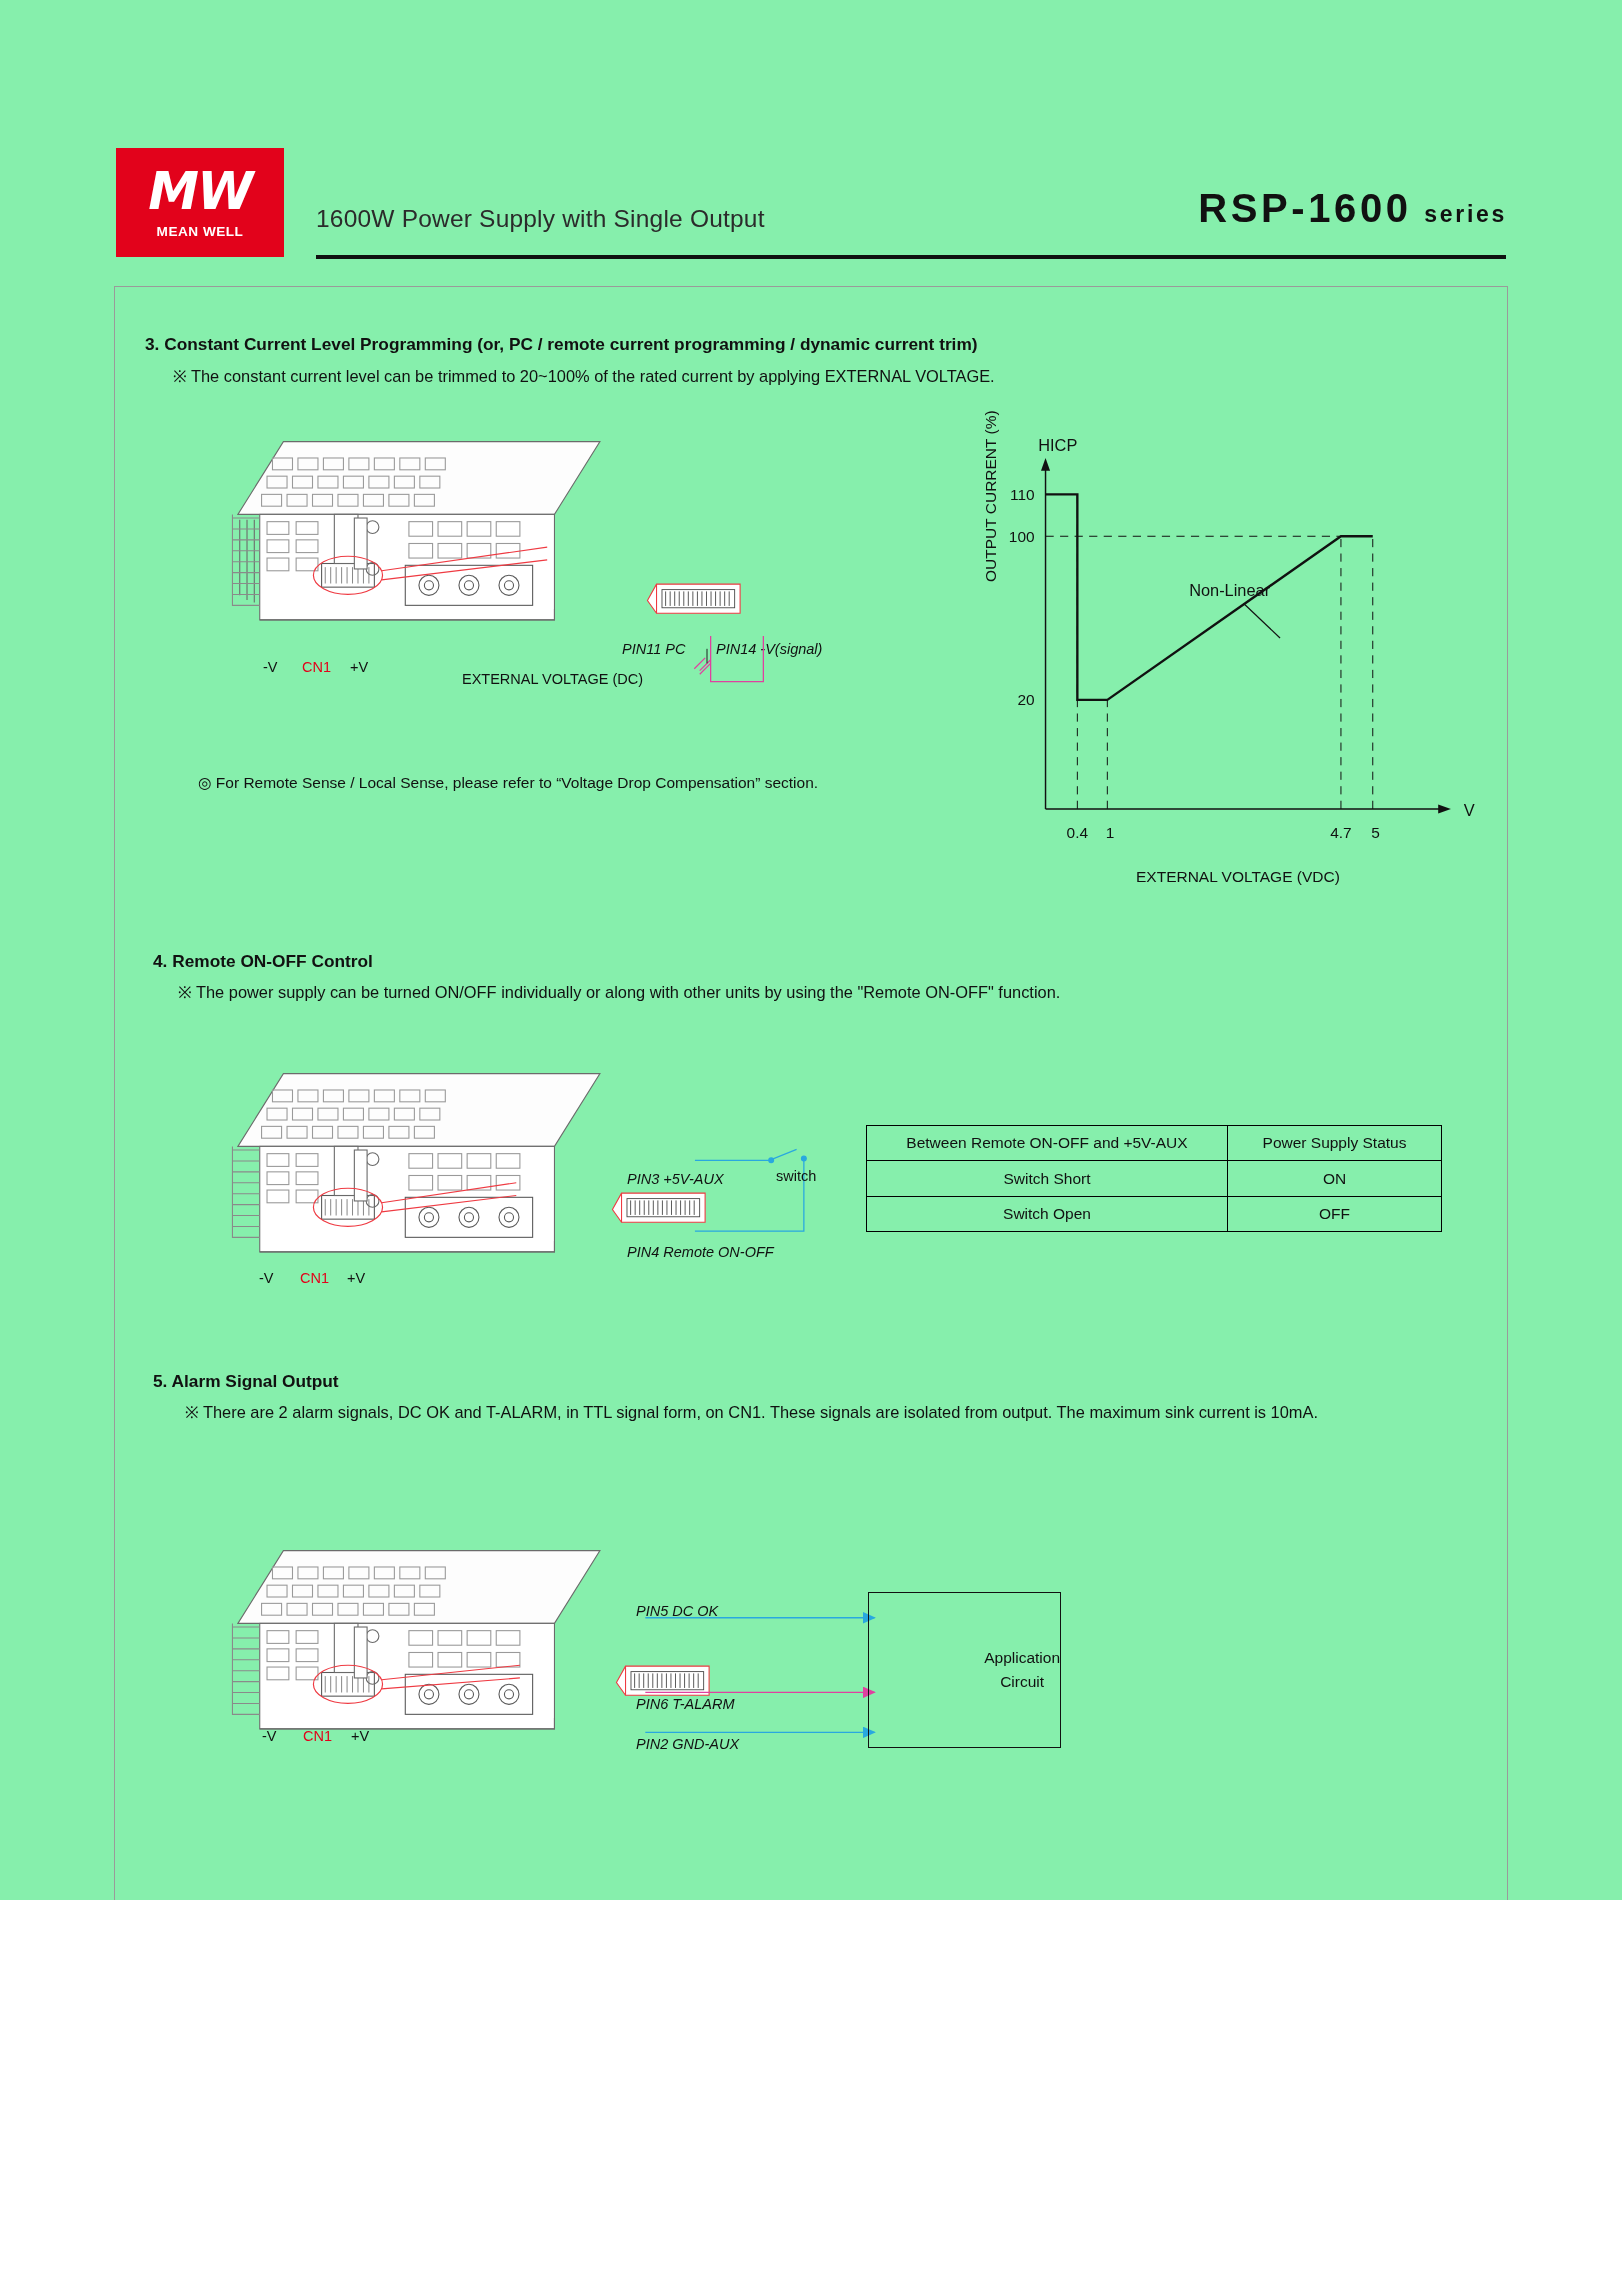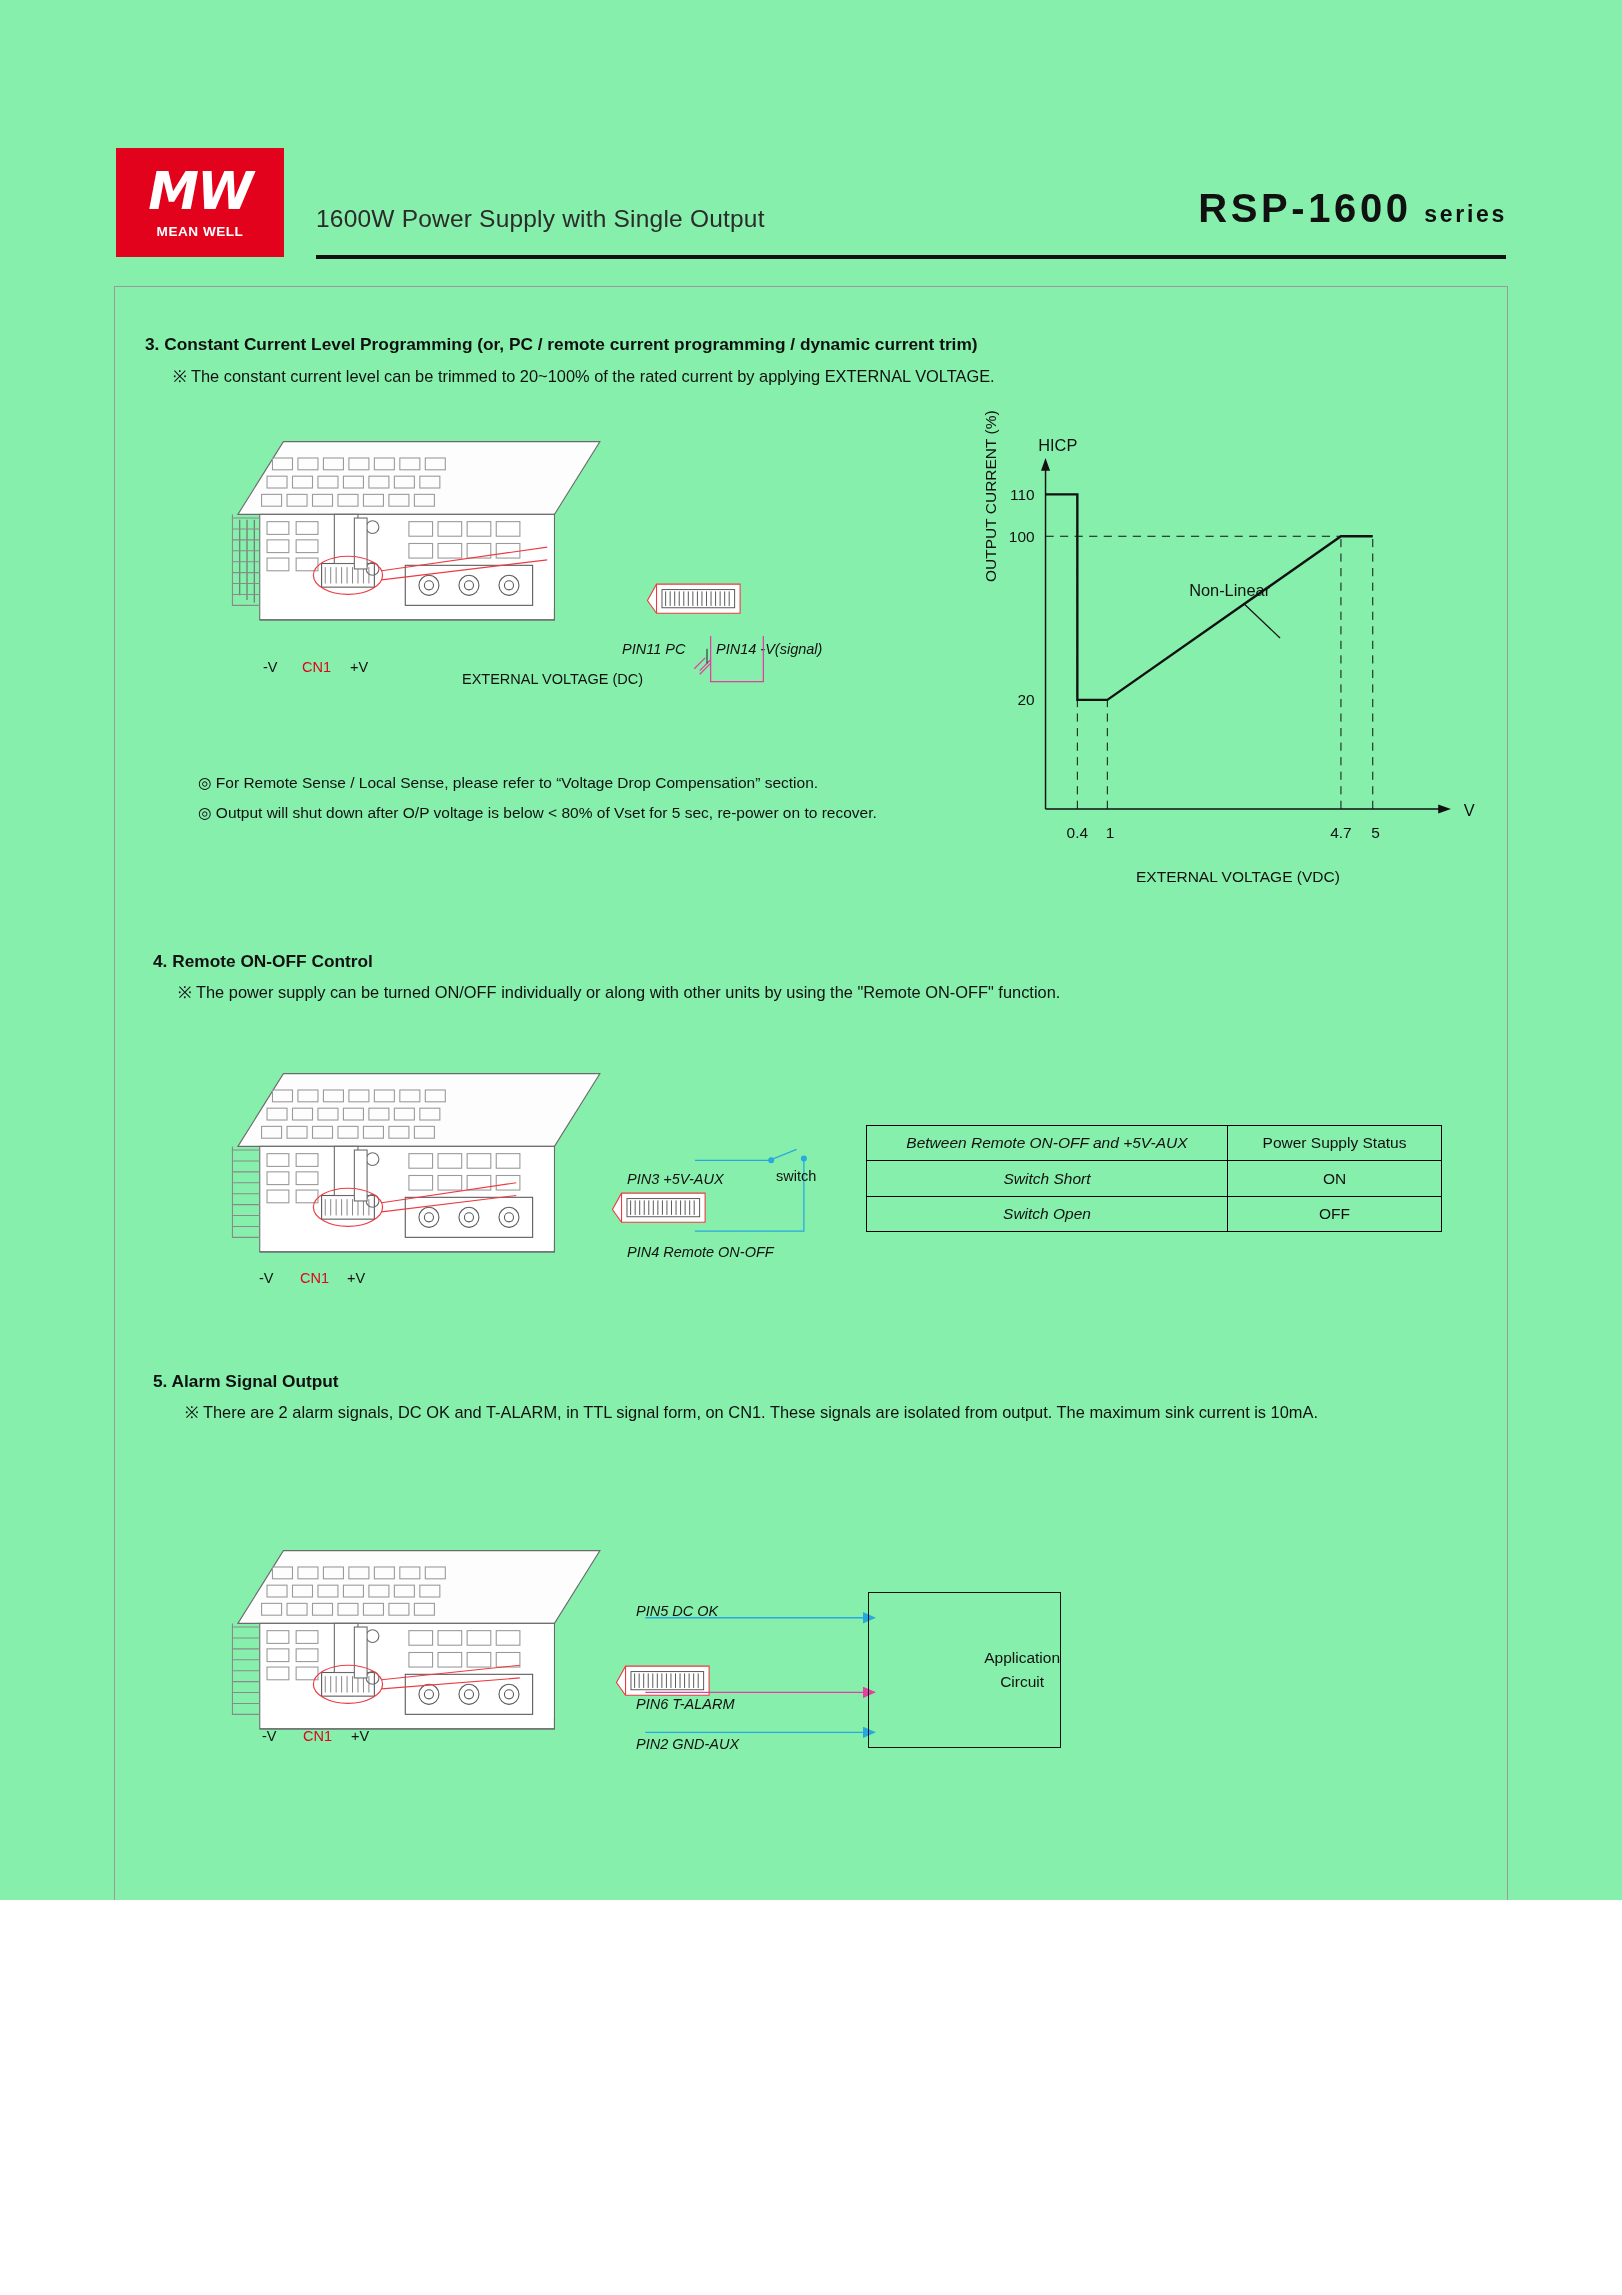--- a/index.html
+++ b/index.html
@@ -150,21 +150,21 @@
     border-collapse: collapse;
     font-size: 15.5px;
     color: #111;
   }
   table.remote td {
     border: 0.9px solid #000;
     text-align: center;
     padding: 8.2px 11px;
     white-space: nowrap;
   }
-  table.remote td.c1 { width: 338px; font-style: italic; }
+  table.remote td.c1 { width: 338px; }
   table.remote td.c2 { width: 191px; }
 
   
   .pin {
     position: absolute;
     font-size: 14.5px;
     font-style: italic;
     color: #111;
     white-space: nowrap;
   }
@@ -339,21 +339,20 @@
       <path d="M78 24 L78 40"></path>
     </g>
   </svg>
 
   <div class="term-v" style="left:263px; top:659px;">-V</div>
   <div class="term-cn1" style="left:302px; top:659px;">CN1</div>
   <div class="term-v" style="left:350px; top:659px;">+V</div>
 
   <div class="bullets" style="left:198px; top:768px;">
     <div>◎ For Remote Sense / Local Sense, please refer to “Voltage Drop Compensation” section.</div>
-    <div>◎ Output will shut down after O/P voltage is below &lt; 80% of Vset for 5 sec, re-power on to recover.</div>
   </div>
 
   <div class="chart-wrap" style="left:991px; top:427px;">
     <svg width="509" height="473" viewBox="0 0 560 520">
 
       <g stroke="#111" stroke-width="1.6" fill="none">
         <path d="M60 40 L60 420"></path>
         <path d="M60 420 L500 420"></path>
 
         <path d="M60 34 L55 48 L65 48 Z" fill="#111" stroke="none"></path>

